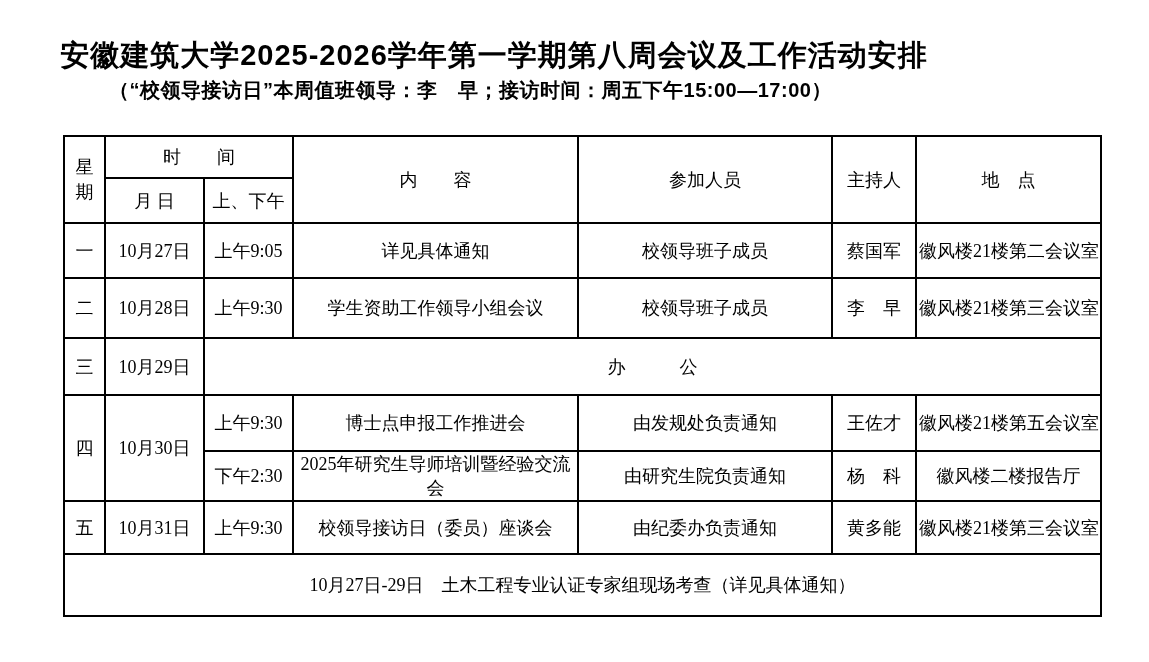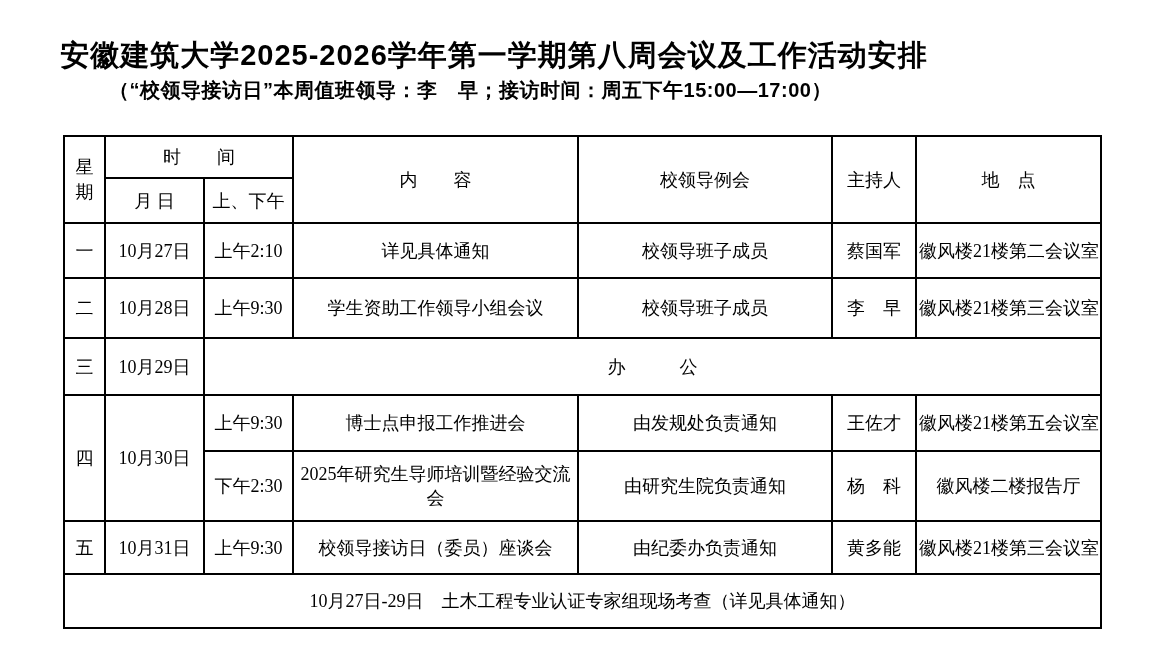--- a/index.html
+++ b/index.html
@@ -46,33 +46,33 @@
       <col style="width:254px">
       <col style="width:84px">
     <col style="width:185px">
   </colgroup>
 
   <tbody>
       <tr style="height:42px">
     <td rowspan="2"><span class="stack">星期</span></td>
     <td colspan="2">时　　间</td>
     <td rowspan="2">内　　容</td>
-    <td rowspan="2">校领导例会</td>
+    <td rowspan="2">参加人员</td>
     <td rowspan="2">主持人</td>
     <td rowspan="2">地　点</td>
   </tr>
   <tr style="height:45px">
     <td>月 日</td>
     <td>上、下午</td>
   </tr>
 
   <tr style="height:55px">
     <td>一</td>
     <td>10月27日</td>
-    <td>上午2:10</td>
+    <td>上午9:05</td>
     <td>详见具体通知</td>
     <td>校领导班子成员</td>
     <td>蔡国军</td>
     <td class="loc">徽风楼21楼第二会议室</td>
   </tr>
 
   <tr style="height:60px">
     <td>二</td>
     <td>10月28日</td>
     <td>上午9:30</td>
@@ -91,35 +91,35 @@
   <tr style="height:56px">
     <td rowspan="2">四</td>
     <td rowspan="2">10月30日</td>
     <td>上午9:30</td>
     <td>博士点申报工作推进会</td>
     <td>由发规处负责通知</td>
     <td>王佐才</td>
     <td class="loc">徽风楼21楼第五会议室</td>
   </tr>
 
-  <tr style="height:70px">
+  <tr style="height:50px">
     <td>下午2:30</td>
     <td>2025年研究生导师培训暨经验交流会</td>
     <td>由研究生院负责通知</td>
     <td>杨　科</td>
     <td class="loc">徽风楼二楼报告厅</td>
   </tr>
 
   <tr style="height:53px">
     <td>五</td>
     <td>10月31日</td>
     <td>上午9:30</td>
     <td>校领导接访日（委员）座谈会</td>
     <td>由纪委办负责通知</td>
     <td>黄多能</td>
     <td class="loc">徽风楼21楼第三会议室</td>
   </tr>
 
-  <tr style="height:54px">
+  <tr style="height:62px">
     <td colspan="7">10月27日-29日　土木工程专业认证专家组现场考查（详见具体通知）</td>
   </tr>
 </tbody>
   </table>
 
 </body></html>

